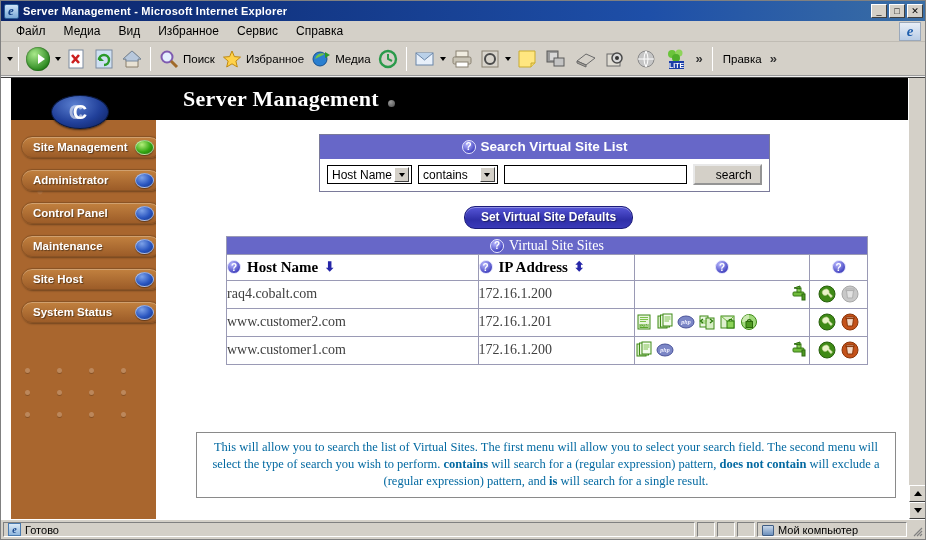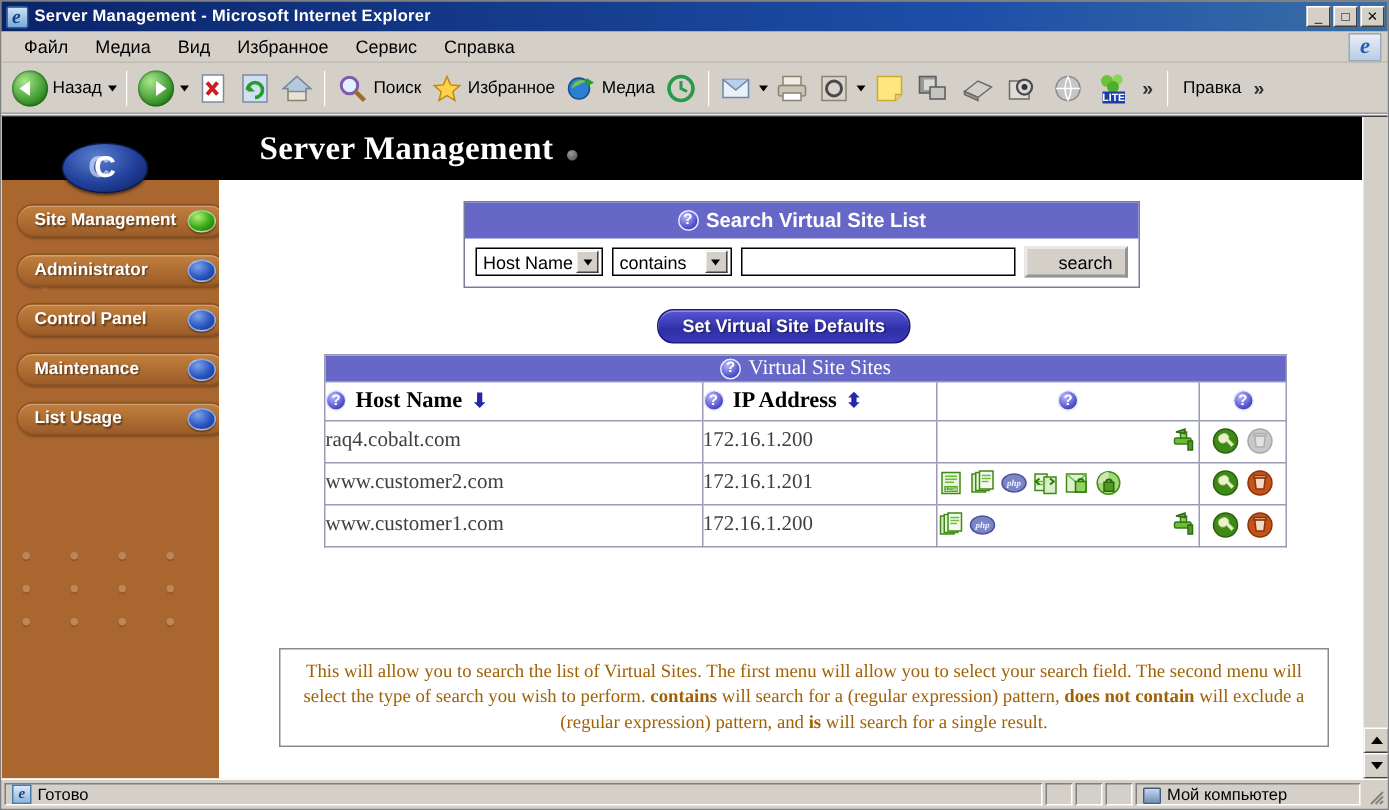--- a/index.html
+++ b/index.html
@@ -105,20 +105,21 @@
     background: #fff;
     border-top: 1px solid #404040;
     overflow: hidden;
     position: relative;
   }
   .page {
     flex: 1 1 auto;
     background: #fff;
     position: relative;
     overflow: hidden;
+    margin-left: 10px;
   }
 
   
   .banner {
     height: 42px; background: #000;
     display: flex; align-items: center;
     position: relative;
   }
   .banner-title {
     margin-left: 172px;
@@ -291,21 +292,21 @@
   .iconrow.right { justify-content: flex-end; }
   .ic { width: 18px; height: 18px; flex: 0 0 18px; position: relative; display: inline-block; }
 
   
   .helpbox {
     border: 1px solid #8a8a8a;
     background: #fff;
     padding: 6px 10px 7px;
     font-family: "Liberation Serif", serif;
     font-size: 12.5px; line-height: 1.35;
-    text-align: center; color: #a16207;
+    text-align: center; color: #0369a1;
   }
   .helpbox b { font-weight: bold; }
 
   
   .pagescroll {
     width: 17px; flex: 0 0 17px;
     background: #d4d0c8;
     border-left: 1px solid #fff;
     display: flex; flex-direction: column; justify-content: flex-end;
     position: relative;
@@ -373,24 +374,20 @@
     <div class="menuitem">Файл</div>
     <div class="menuitem">Медиа</div>
     <div class="menuitem">Вид</div>
     <div class="menuitem">Избранное</div>
     <div class="menuitem">Сервис</div>
     <div class="menuitem">Справка</div>
     <div class="menu-logo"></div>
   </div>
 
   <div class="toolbar">
-    <div class="tbitem">
-      <div class="circ circ-green circ-back"></div>
-      <span class="tblabel">Назад</span>
-    </div>
     <div class="arrowdn"></div>
     <div class="tbsep"></div>
     <div class="tbitem">
       <div class="circ circ-green circ-fwd"></div>
     </div>
     <div class="arrowdn"></div>
     <div class="tbitem">
       <svg width="22" height="22" viewBox="0 0 22 22">
         <rect x="4" y="2" width="14" height="18" fill="#fff" stroke="#7d8ba0"></rect>
         <path d="M7 7 L14 15 M14 7 L7 15" stroke="#cc2020" stroke-width="2.6"></path>
@@ -530,21 +527,25 @@
           </div>
           <div class="navbtn">
             <span>Control Panel</span>
             <div class="bulb"></div>
           </div>
           <div class="navbtn">
             <span>Maintenance</span>
             <div class="bulb"></div>
           </div>
           <div class="navbtn">
-            <span>List Usage</span>
+            <span>Site Host</span>
+            <div class="bulb"></div>
+          </div>
+          <div class="navbtn">
+            <span>System Status</span>
             <div class="bulb"></div>
           </div>
 
           <div class="sidebar-dots">
             <div class="sdot"></div>
               <div class="sdot"></div>
               <div class="sdot"></div>
               <div class="sdot"></div>
             <div class="sdot"></div>
               <div class="sdot"></div>
@@ -572,21 +573,21 @@
               </div>
               <div class="sel" style="width:120px;">
                 <span class="txt">contains</span>
                 <span class="btn"></span>
               </div>
               <input class="txtinput" type="text" value="" placeholder="" style="">
               <button class="gobtn">search</button>
             </div>
           </div>
 
-          <div class="pills" style="position:absolute; left:151px; top:86px; width:451px;">
+          <div class="pills" style="position:absolute; left:167px; top:86px; width:451px;">
             <div class="pill">Set Virtual Site Defaults</div>
           </div>
 
           <div style="position:absolute; left:70px; top:116px; width:642px;">
             <table class="vst">
               <tbody>
                   <tr>
                 <td class="vst-title" colspan="4">
                   <span class="inner">
                     <span class="help-ico">?</span>

